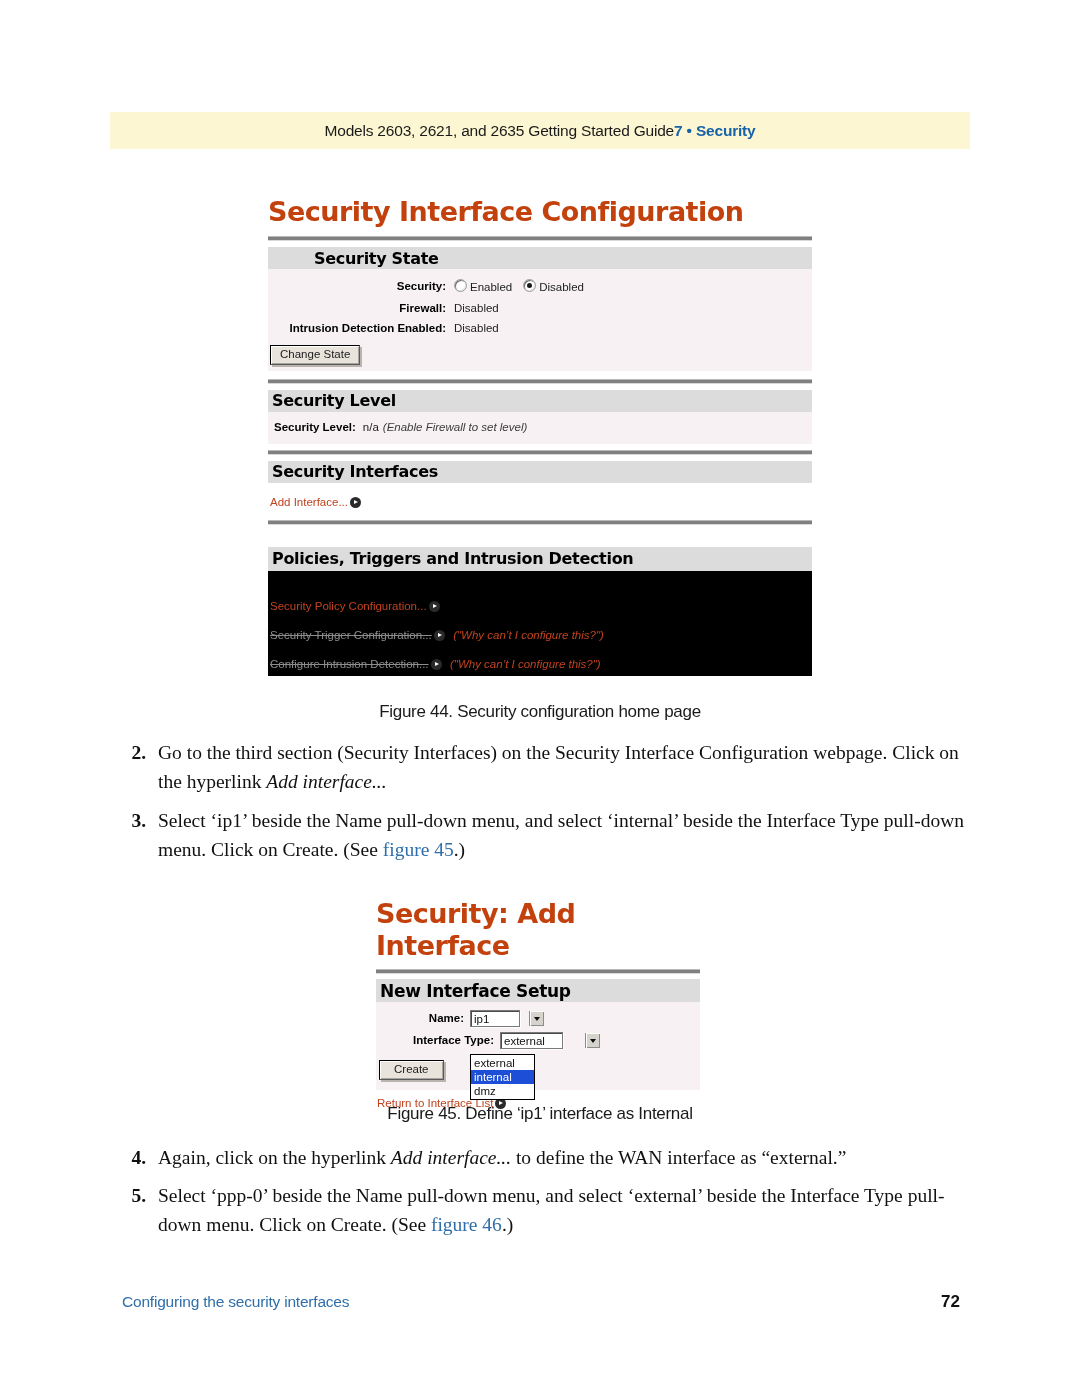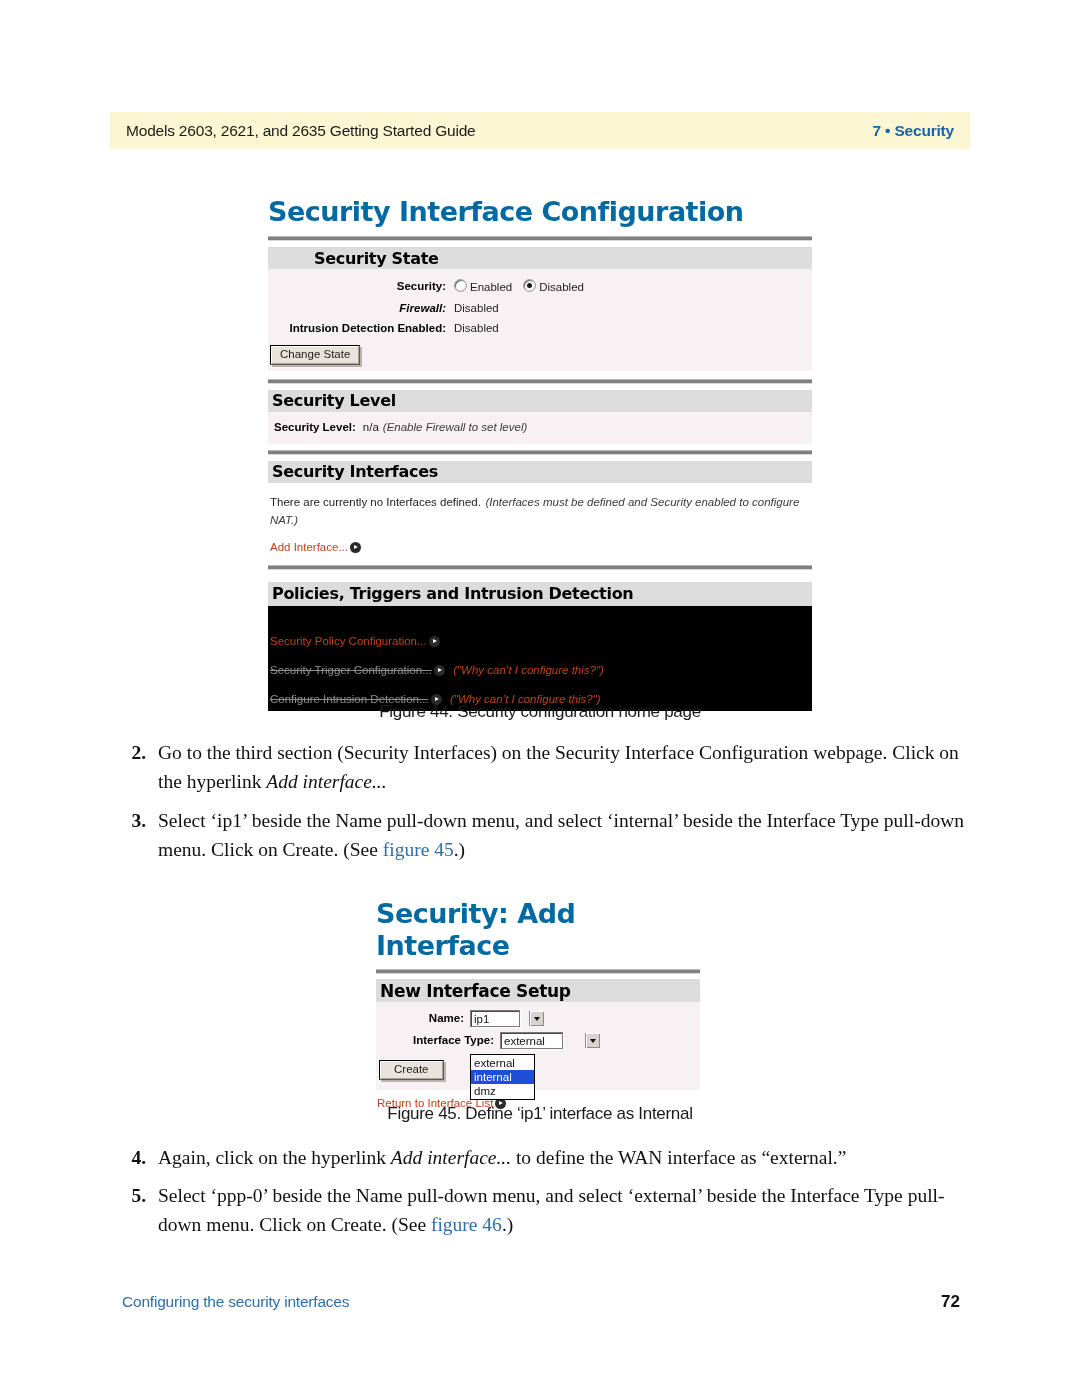--- a/index.html
+++ b/index.html
@@ -19,21 +19,21 @@
   
   .page-header {
     position: absolute;
     left: 110px;
     top: 112px;
     width: 860px;
     height: 37px;
     background: #fcf6d2;
     display: flex;
     align-items: center;
-    justify-content: space-between;
+    justify-content: center;
     padding: 0 16px;
     box-sizing: border-box;
   }
   .page-header .hdr-left {
     font-family: "Liberation Sans", sans-serif;
     font-size: 15.5px;
     color: #1a1a1a;
     letter-spacing: -0.2px;
   }
   .page-header .hdr-right {
@@ -46,21 +46,21 @@
 
   
   .webshot {
     position: absolute;
     font-family: "Liberation Sans", sans-serif;
     background: #ffffff;
   }
   .ws-title {
     font-family: "DejaVu Sans", sans-serif;
     font-weight: bold;
-    color: #0369a1;
+    color: #c2410c;
     letter-spacing: -0.5px;
   }
   .hr3d {
     height: 3px;
     background: #808080;
     border-top: 1px solid #b8b8b8;
     border-bottom: 1px solid #d8d8d8;
   }
   .sec-band {
     background: #dcdcdc;
@@ -310,21 +310,21 @@
       <div style="margin-left:8px; display:flex; align-items:center; gap:11px;">
         <span>
           <span class="radio"></span><span class="fvalue">Enabled</span>
         </span>
         <span>
           <span class="radio on"></span><span class="fvalue">Disabled</span>
         </span>
       </div>
     </div>
     <div class="frow" style="margin-bottom:8px;">
-      <div class="flabel" style="width:178px;font-style:italic;">Firewall:</div>
+      <div class="flabel" style="width:178px;">Firewall:</div>
       <div class="fvalue" style="margin-left:8px;">Disabled</div>
     </div>
     <div class="frow" style="margin-bottom:9px;">
       <div class="flabel" style="width:178px;">Intrusion Detection Enabled:</div>
       <div class="fvalue" style="margin-left:8px;">Disabled</div>
     </div>
     <div style="padding-left:2px;">
       <span class="win-btn">Change State</span>
     </div>
   </div>
@@ -333,31 +333,27 @@
   <div class="sec-band" style="height:22px; font-size:16px; margin-top:6px;">Security Level</div>
   <div class="sec-body" style="padding:9px 0 11px 6px; display:flex; align-items:baseline;">
     <span class="flabel" style="font-size:11.5px;">Security Level:</span>
     <span class="fvalue" style="font-size:11.5px; margin-left:7px;">n/a</span>
     <span class="note-text" style="font-style:italic; margin-left:4px;">(Enable Firewall to set level)</span>
   </div>
   <div class="hr3d" style="margin-top:6px;"></div>
 
   <div class="sec-band" style="height:22px; font-size:16px; margin-top:6px;">Security Interfaces</div>
   <div class="sec-body" style="padding:9px 0 8px 2px; background:#ffffff;">
-    <div style="margin-bottom:9px;">
-      <span class="note-text" style="color:#222;">There are currently no Interfaces defined.</span>
-      <span class="note-text" style="font-style:italic;">(Interfaces must be defined and Security enabled to configure NAT.)</span>
-    </div>
     <div>
       <span class="wlink">Add Interface...</span><span class="bullet-arrow"></span>
     </div>
   </div>
   <div class="hr3d" style="margin-top:2px;"></div>
 
-  <div class="sec-band" style="height:24px; font-size:16px; margin-top:12px;">Policies, Triggers and Intrusion Detection</div>
+  <div class="sec-band" style="height:24px; font-size:16px; margin-top:22px;">Policies, Triggers and Intrusion Detection</div>
   <div style="padding:25px 0 4px 2px; background:#000000;">
     <div style="margin-bottom:11px;">
       <span class="wlink">Security Policy Configuration...</span><span class="bullet-arrow"></span>
     </div>
     <div style="margin-bottom:11px;">
       <span class="wlink dis">Security Trigger Configuration...</span><span class="bullet-arrow"></span>
       <span class="wlink-note" style="margin-left:2px;">("Why can’t I configure this?")</span>
     </div>
     <div>
       <span class="wlink dis">Configure Intrusion Detection...</span><span class="bullet-arrow"></span>

